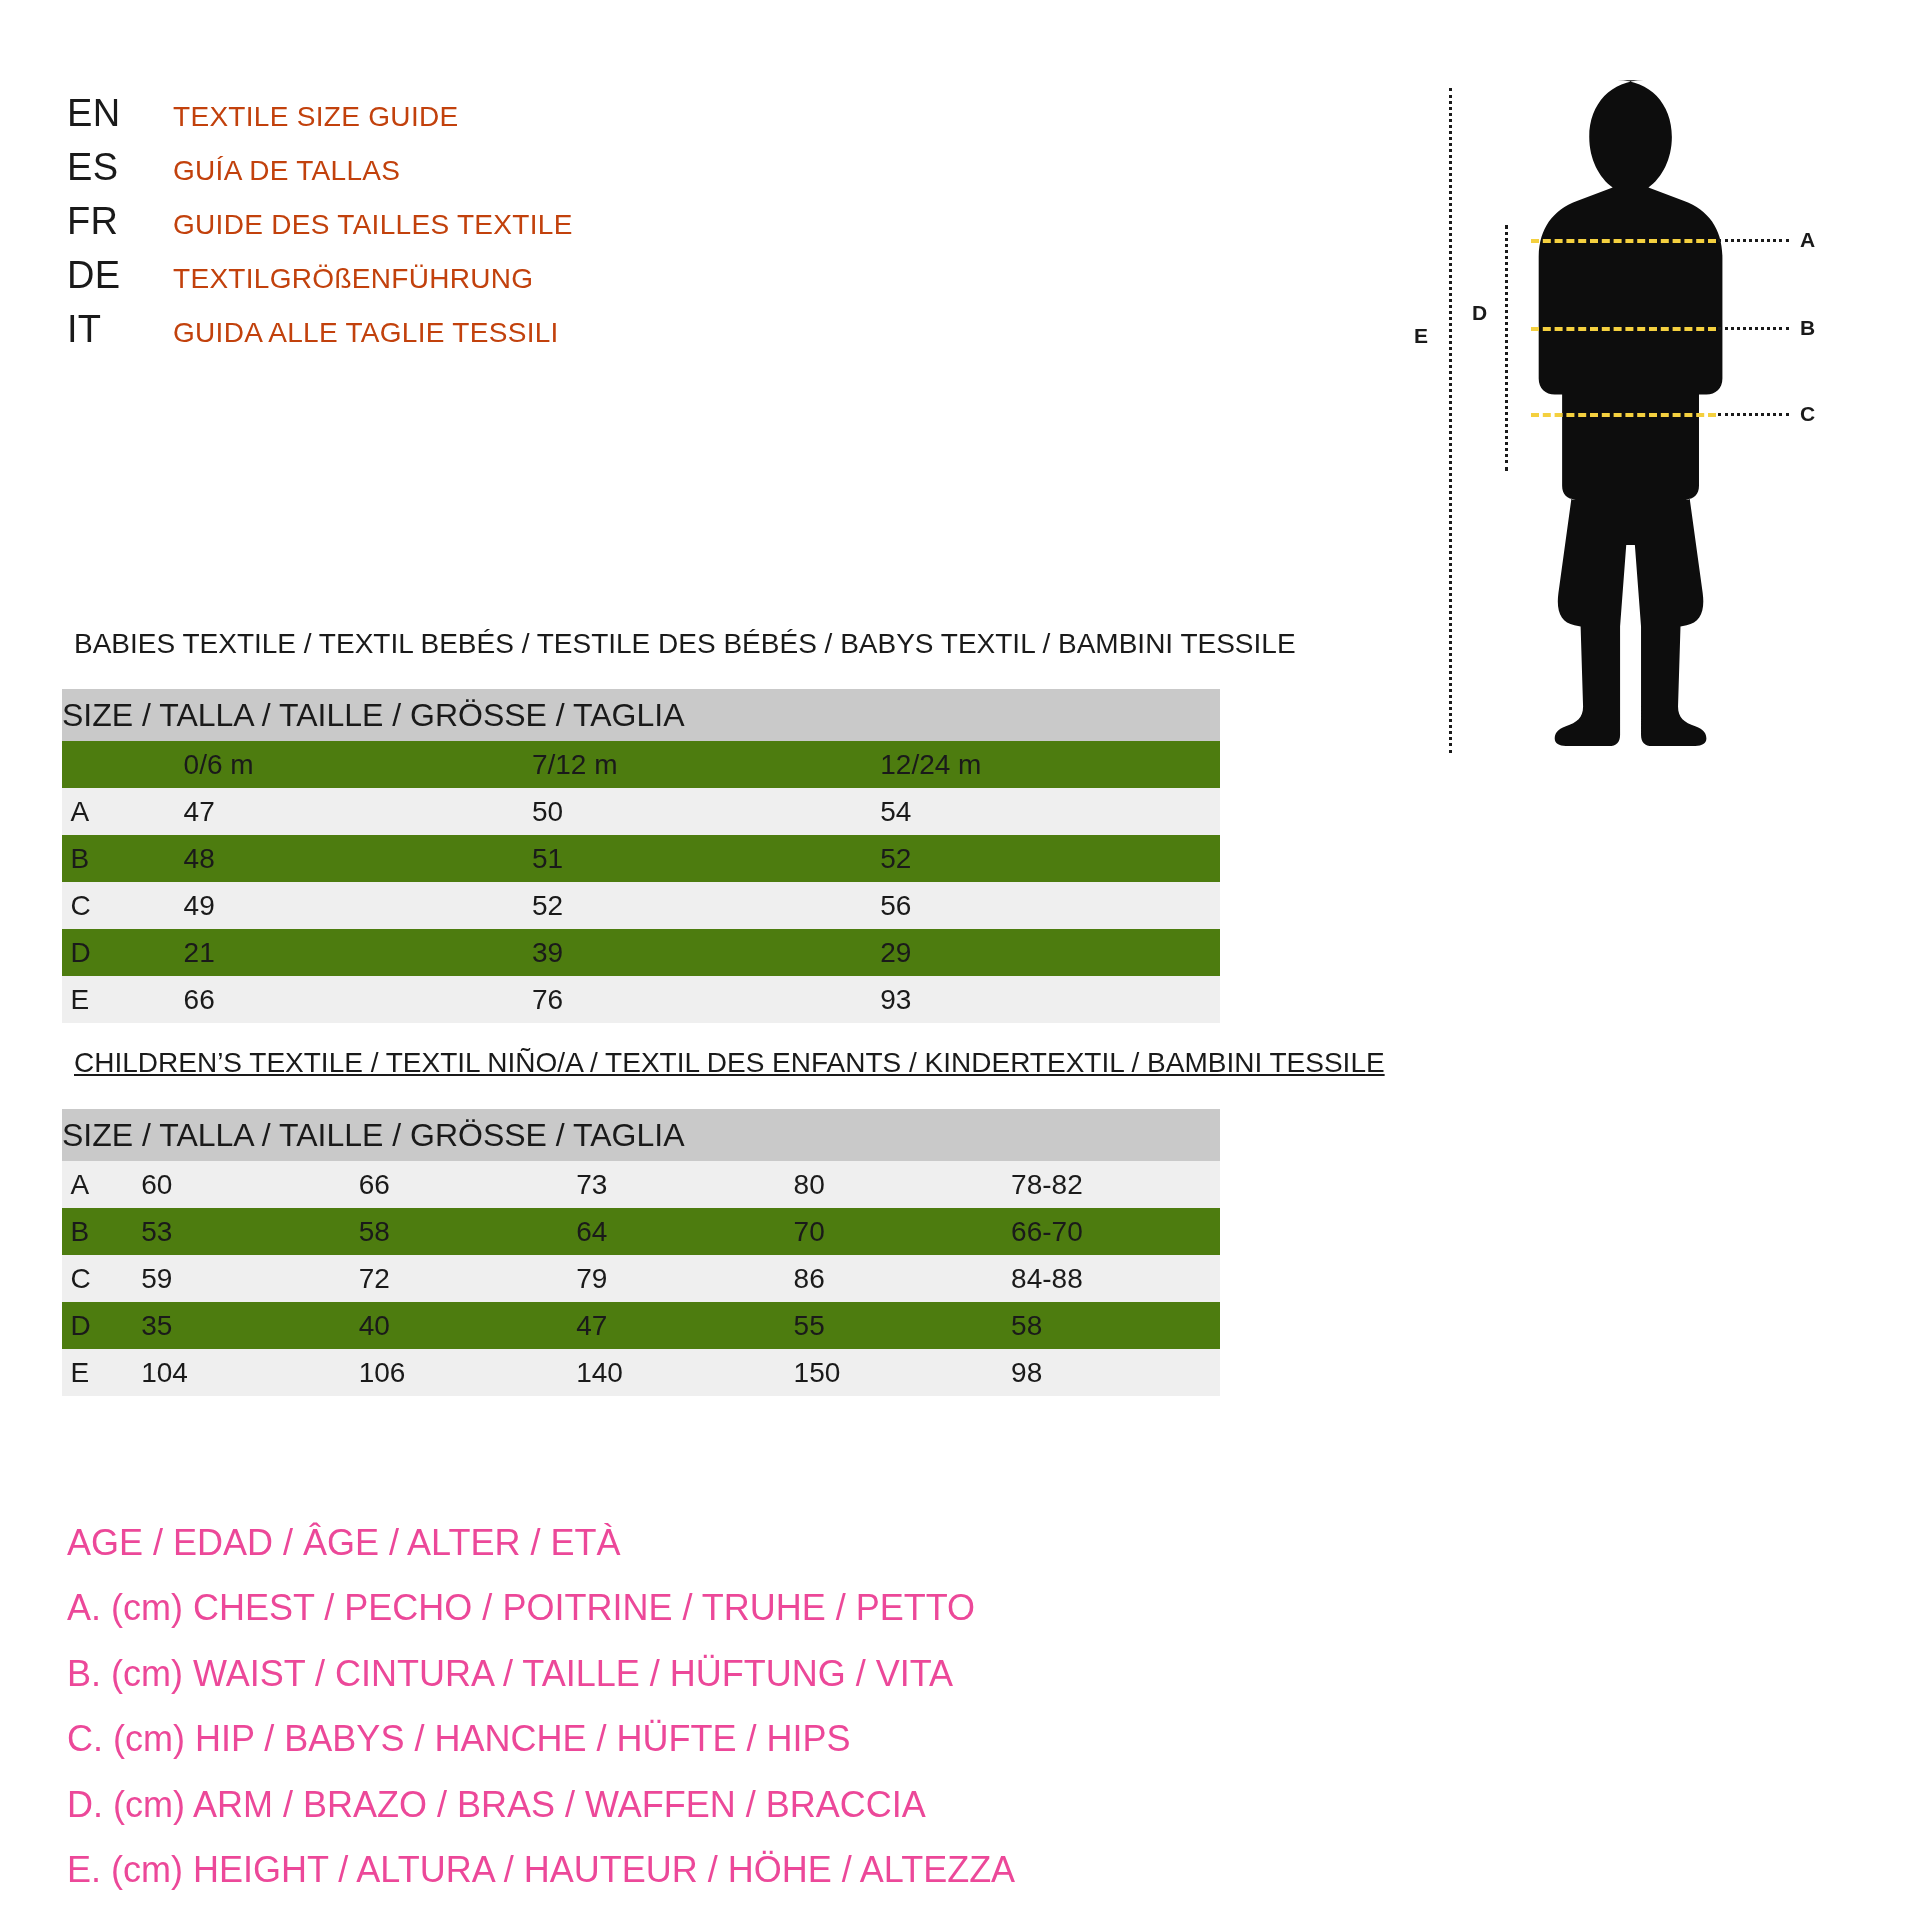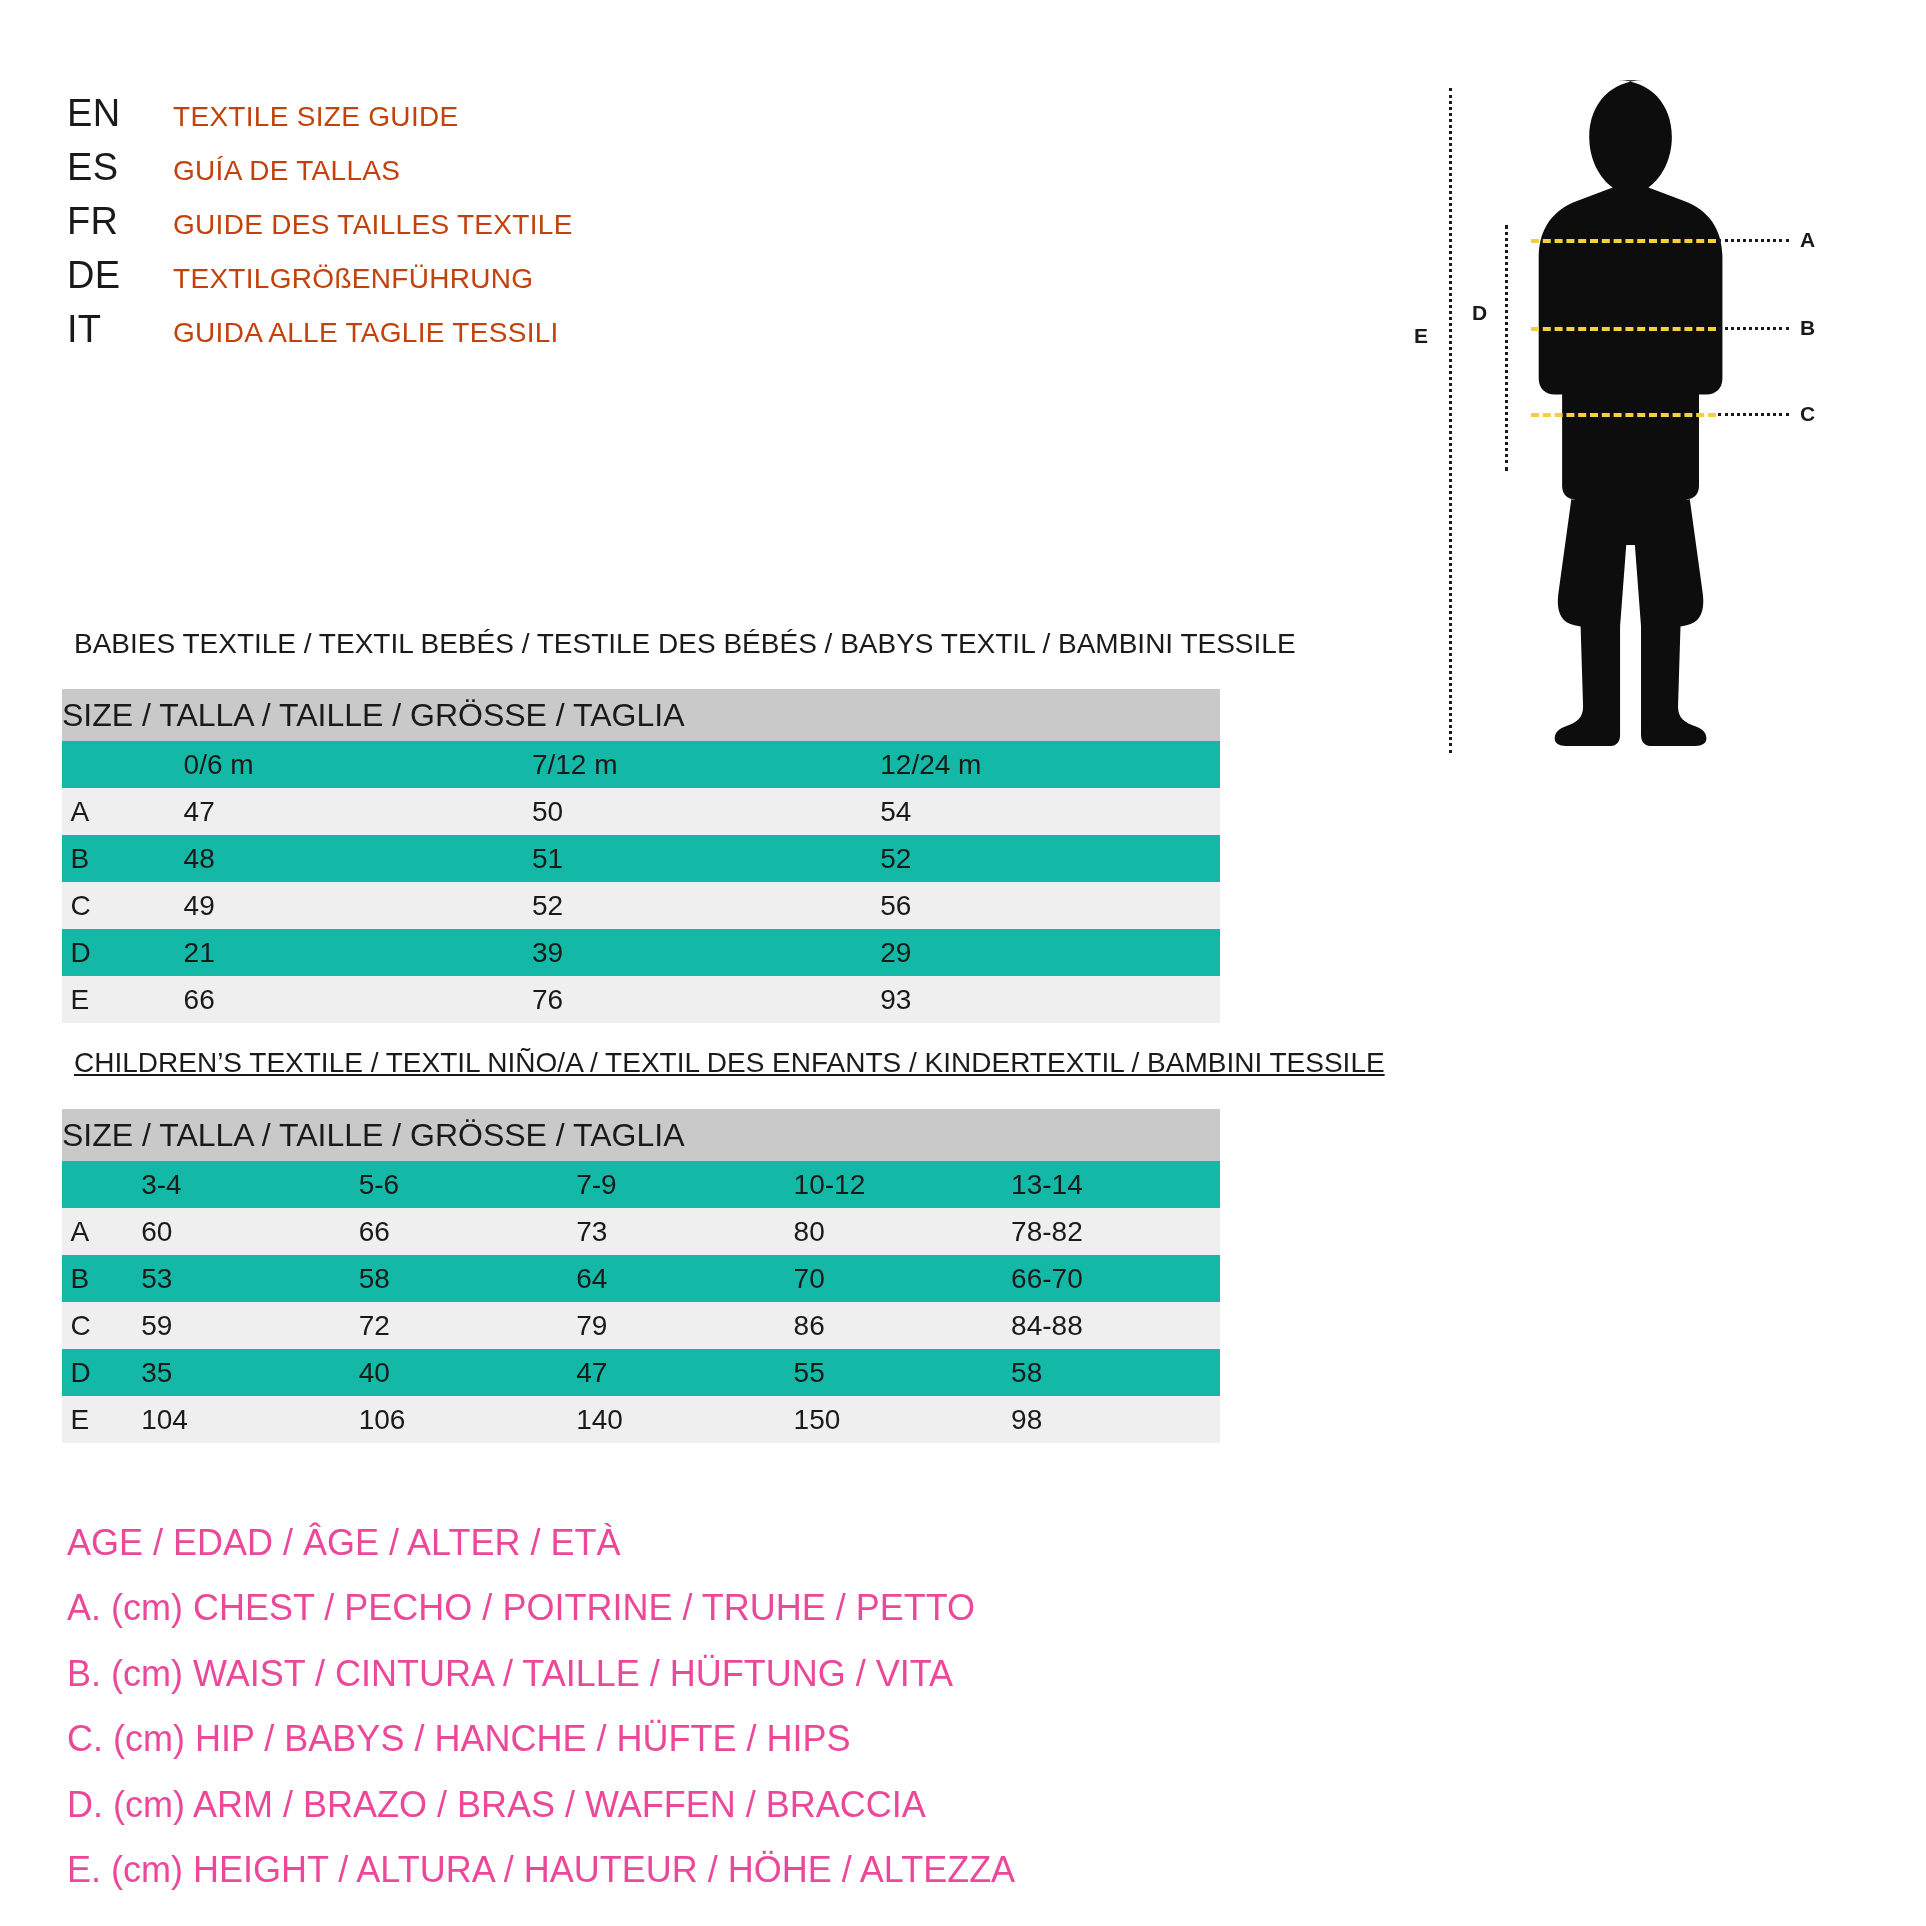--- a/index.html
+++ b/index.html
@@ -101,21 +101,21 @@
     text-align: left;
     font-weight: normal;
   }
   .hdr-band td {
     background: #c9c9c9;
     height: 52px;
     font-size: 32px;
     padding-left: 8.6px;
   }
   .row-shade td { background: #efefef; }
-  .row-plain td { background: #14b8a6; }
+  .row-plain td { background: #4d7c0f; }
   .size-table tr:not(.hdr-band) td {
     height: 47px;
     vertical-align: middle;
   }
   .col-key { width: 62px; padding-left: 8.6px !important; }
   .col-val { width: 209px; padding-left: 8.6px !important; }
 
   
   .legend {
     position: absolute;
@@ -274,28 +274,20 @@
 </tbody>
   </table>
 
 <div class="section-caption" style="top: 1047px; text-decoration: underline;">CHILDREN’S TEXTILE / TEXTIL NIÑO/A / TEXTIL DES ENFANTS / KINDERTEXTIL / BAMBINI TESSILE</div>
 
 <table class="size-table" style="top: 1109px; width: 1158px;">
   <tbody>
       <tr class="hdr-band">
     <td colspan="6">SIZE / TALLA / TAILLE / GRÖSSE / TAGLIA</td>
   </tr>
-  <tr class="row-plain">
-    <td class="col-key"></td>
-    <td class="col-val">3-4</td>
-    <td class="col-val">5-6</td>
-    <td class="col-val">7-9</td>
-    <td class="col-val">10-12</td>
-    <td class="col-val">13-14</td>
-  </tr>
   <tr class="row-shade">
     <td class="col-key">A</td>
     <td class="col-val">60</td>
     <td class="col-val">66</td>
     <td class="col-val">73</td>
     <td class="col-val">80</td>
     <td class="col-val">78-82</td>
   </tr>
   <tr class="row-plain">
     <td class="col-key">B</td>

